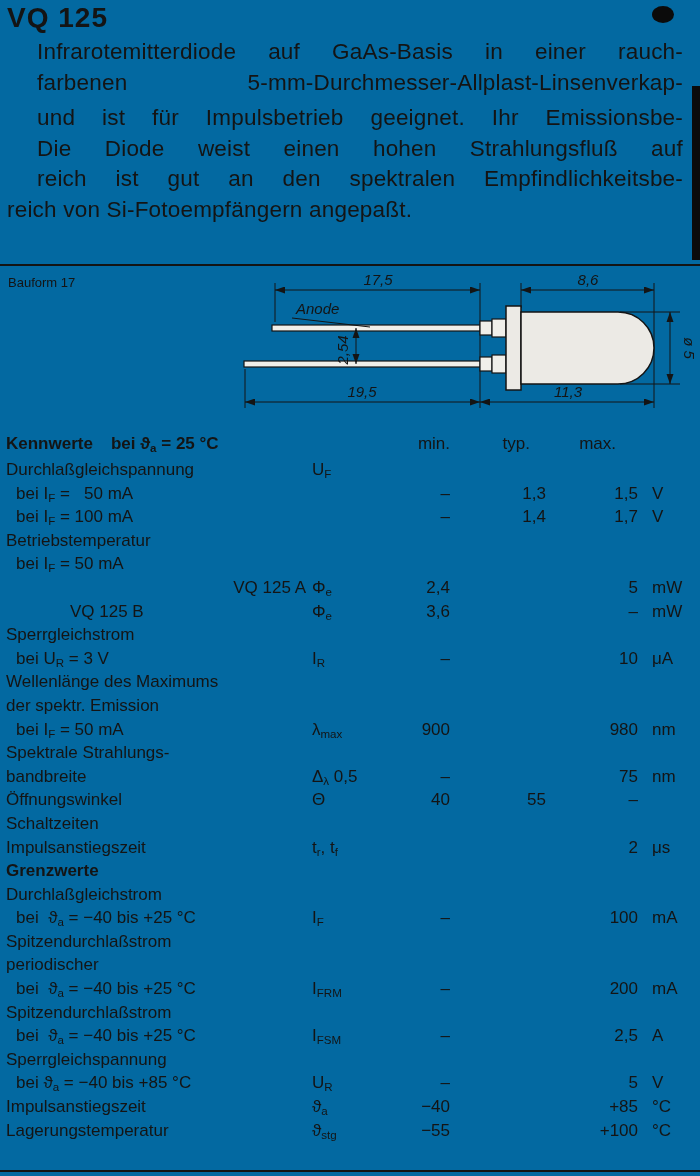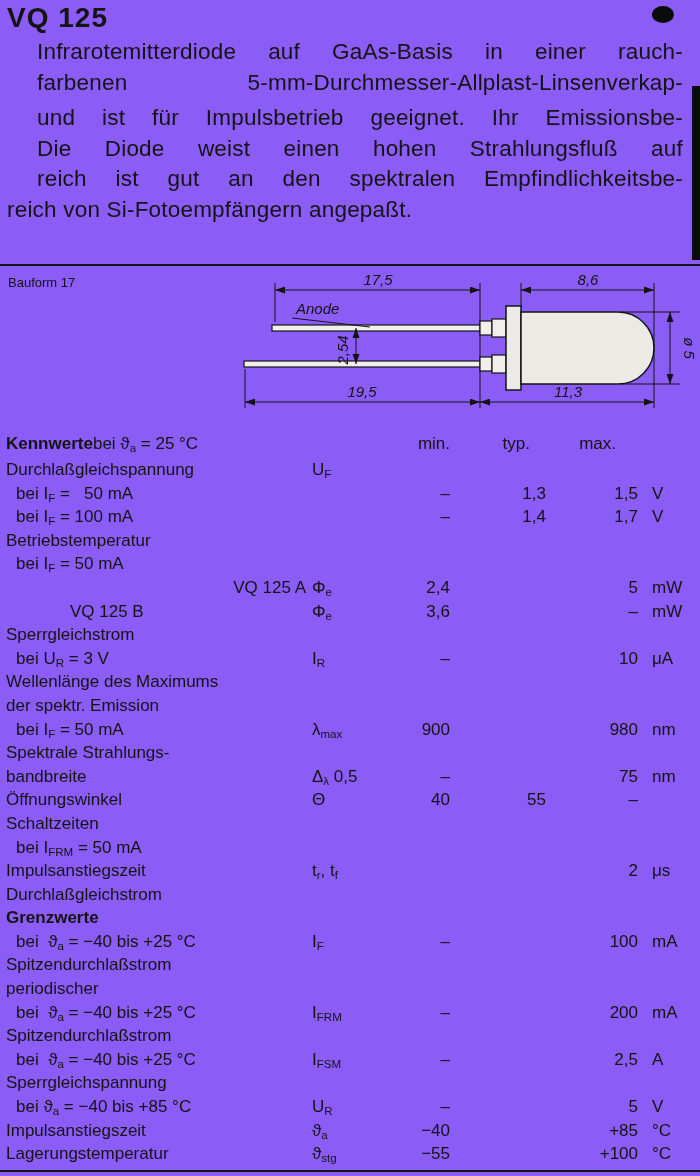--- a/index.html
+++ b/index.html
@@ -1,16 +1,16 @@
 <!DOCTYPE html>
 <html><head>
 <meta charset="utf-8">
 <style>
   html,body{margin:0;padding:0;background:#888;}
-  .page{position:relative;width:700px;height:1176px;background:#8b5cf6;
+  .page{position:relative;width:700px;height:1176px;background:#0369a1;
         font-family:"Liberation Sans",sans-serif;color:#141414;overflow:hidden;}
   .title{position:absolute;left:7px;top:2px;font-size:28px;font-weight:700;letter-spacing:1px;}
   .intro{position:absolute;left:7px;top:37px;width:676px;}
   .intro-line{font-size:22.5px;line-height:30.5px;letter-spacing:.2px;}
   .just{text-align:justify;text-align-last:justify;margin-left:30px;}
   .para + .para{margin-top:5px;}
   .rule{position:absolute;left:0;width:700px;border-top:2px solid #141414;height:0;}
   .rule-mid{top:264px;}
   .rule-bottom{top:1170px;}
   .bauform{position:absolute;left:8px;top:275px;font-size:13px;}
@@ -18,21 +18,21 @@
   .spec-table{position:absolute;left:6px;top:430px;width:690px;font-size:17px;}
   .trow{display:grid;grid-template-columns:300px 70px 74px 96px 92px 48px;
         line-height:23.6px;height:23.6px;}
   .trow.head{height:28px;line-height:28px;}
   .tcell{white-space:pre;overflow:visible;}
   .symbol{padding-left:6px;}
   .min,.typ,.max{text-align:right;}
   .head .typ{padding-right:16px;}
   .head .max{padding-right:22px;}
   .unit{padding-left:14px;}
-  .cond{font-weight:400;}
+  .cond{margin-left:18px;font-weight:700;}
   .head b{font-weight:700;}
   sub{font-size:.68em;vertical-align:-.22em;}
   .scan-dot{position:absolute;left:652px;top:6px;width:22px;height:17px;background:#0b0b0b;border-radius:50%;}
   .scan-bar{position:absolute;left:692px;top:86px;width:8px;height:174px;background:#0b0b0b;}
   svg text{font-family:"Liberation Sans",sans-serif;font-size:15px;font-style:italic;fill:#141414;}
   svg .geo{stroke:#141414;}
 </style>
 </head>
 <body>
 
@@ -244,45 +244,37 @@
         </div>
         <div class="trow">
           <span class="tcell label">Schaltzeiten</span>
           <span class="tcell symbol"></span>
           <span class="tcell min"></span>
           <span class="tcell typ"></span>
           <span class="tcell max"></span>
           <span class="tcell unit"></span>
         </div>
         <div class="trow">
-          <span class="tcell label" style="padding-left: 10px;">bei I<sub>FRM</sub> = 50 mA</span>
-          <span class="tcell symbol"></span>
-          <span class="tcell min"></span>
-          <span class="tcell typ"></span>
-          <span class="tcell max"></span>
-          <span class="tcell unit"></span>
-        </div>
-        <div class="trow">
           <span class="tcell label">Impulsanstiegszeit</span>
           <span class="tcell symbol">t<sub>r</sub>, t<sub>f</sub></span>
           <span class="tcell min"></span>
           <span class="tcell typ"></span>
           <span class="tcell max">2</span>
           <span class="tcell unit">μs</span>
         </div>
         <div class="trow">
+          <span class="tcell label" style="font-weight: 700;">Grenzwerte</span>
+          <span class="tcell symbol"></span>
+          <span class="tcell min"></span>
+          <span class="tcell typ"></span>
+          <span class="tcell max"></span>
+          <span class="tcell unit"></span>
+        </div>
+        <div class="trow">
           <span class="tcell label">Durchlaßgleichstrom</span>
-          <span class="tcell symbol"></span>
-          <span class="tcell min"></span>
-          <span class="tcell typ"></span>
-          <span class="tcell max"></span>
-          <span class="tcell unit"></span>
-        </div>
-        <div class="trow">
-          <span class="tcell label" style="font-weight: 700;">Grenzwerte</span>
           <span class="tcell symbol"></span>
           <span class="tcell min"></span>
           <span class="tcell typ"></span>
           <span class="tcell max"></span>
           <span class="tcell unit"></span>
         </div>
         <div class="trow">
           <span class="tcell label" style="padding-left: 10px;">bei  ϑ<sub>a</sub> = −40 bis +25 °C</span>
           <span class="tcell symbol">I<sub>F</sub></span>
           <span class="tcell min">–</span>

